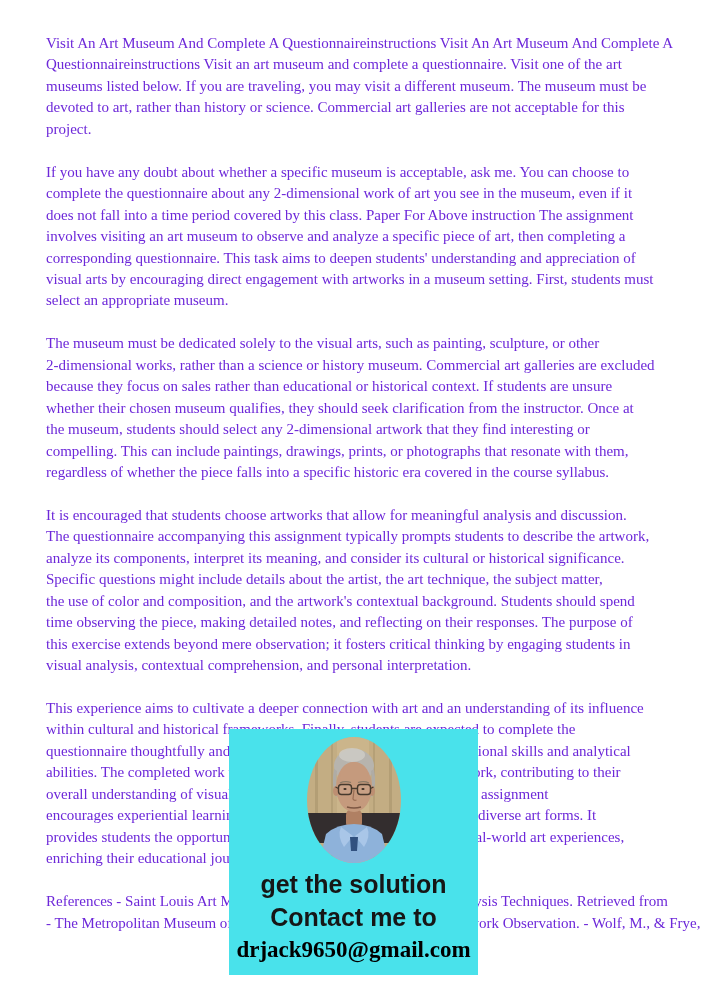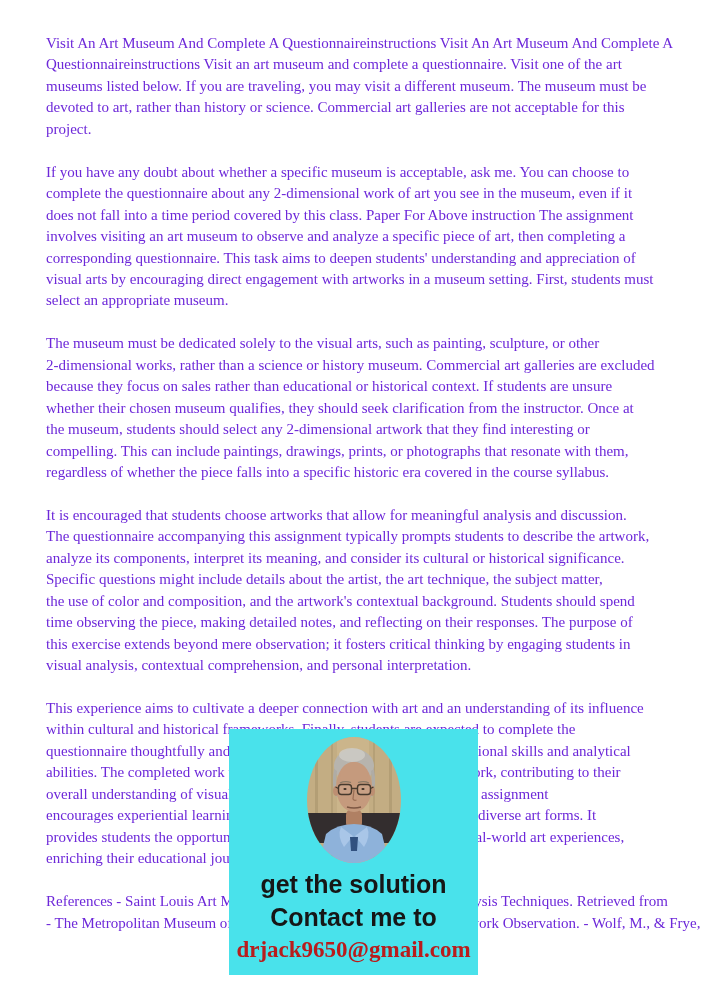--- a/index.html
+++ b/index.html
@@ -49,21 +49,21 @@
     color: #161616;
     text-align: center;
     white-space: nowrap;
   }
   .email {
     margin-top: 2px;
     font-family: "Liberation Serif", serif;
     font-weight: bold;
     font-size: 23px;
     line-height: 28px;
-    color: #b91c1c;
+    color: #000000;
     white-space: nowrap;
   }
 </style>
 </head>
 <body>
 
 <div class="page">
   <p class="para">Visit An Art Museum And Complete A Questionnaireinstructions Visit An Art Museum And Complete A
 Questionnaireinstructions Visit an art museum and complete a questionnaire. Visit one of the art
 museums listed below. If you are traveling, you may visit a different museum. The museum must be

